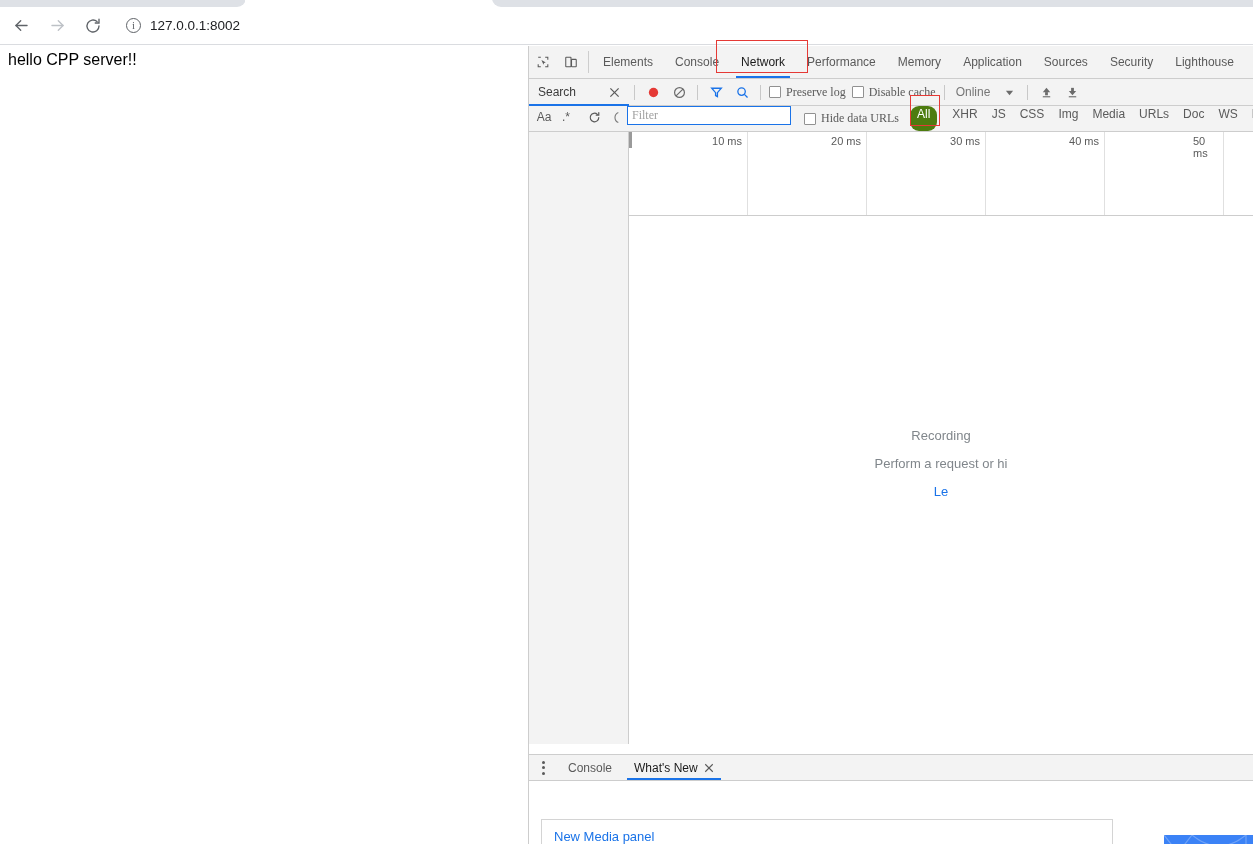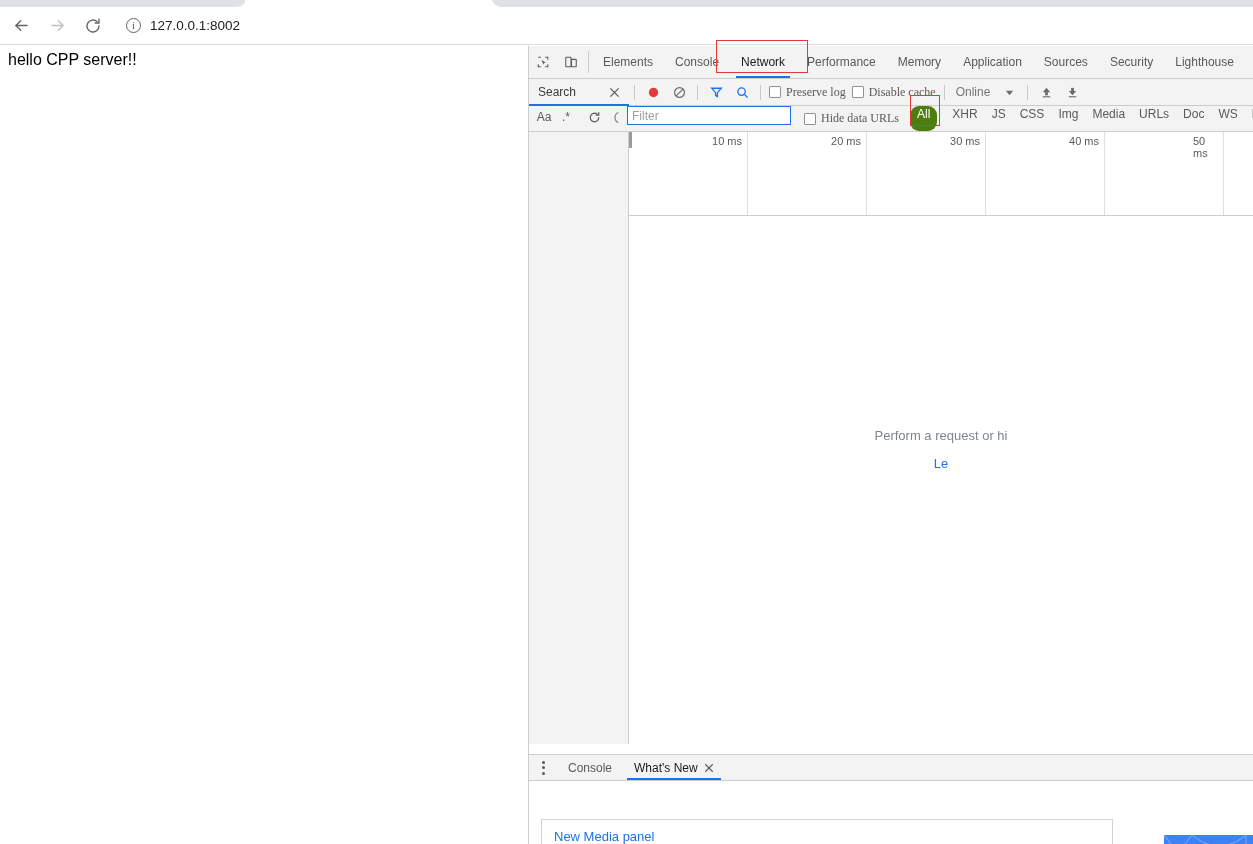--- a/index.html
+++ b/index.html
@@ -117,21 +117,21 @@
     padding-left: 4px;
   }
   .fb-btn {
     min-width: 22px; height: 22px; display: flex; align-items: center;
     justify-content: center; color: #5a5a5a; font-size: 12px; padding: 0 3px;
   }
   .caret-bar { width: 2px; height: 14px; background: #1a73e8; margin: 0 3px; }
   .filter-input {
     width: 164px; height: 19px; border: 1px solid #1a73e8; background: #fff;
     font-size: 12px; color: #333; padding: 0 4px; outline: none;
-    font-family: Liberation Sans, sans-serif;
+    font-family: Liberation Serif, serif;
   }
   .filter-input::placeholder { color: #a0a0a0; }
   .type-pill {
     padding: 1px 7px; border-radius: 9px; font-size: 12px; color: #5a5a5a;
     white-space: nowrap;
   }
   .type-pill.selected { background: #4d7c0f; color: #ffffff; }
   .pill-divider { width: 1px; height: 14px; background: #c8c8c8; margin: 0 4px; }
 
   
@@ -411,20 +411,21 @@
             <div class="ruler-div" style="left:594px"></div>
             <div class="ruler-label" style="left:118px">10 ms</div>
             <div class="ruler-label" style="left:237px">20 ms</div>
             <div class="ruler-label" style="left:356px">30 ms</div>
             <div class="ruler-label" style="left:475px">40 ms</div>
             <div class="ruler-label" style="left:594px">50 ms</div>
           </div>
         </div>
 
         <div class="empty-state">
+          <div>Recording</div>
           <div>Perform a request or hi</div>
           <div class="link">Le</div>
         </div>
 
       </div>
     </div>
 
     <div class="drawer">
       <div class="drawer-tabs">
         <div class="kebab">

